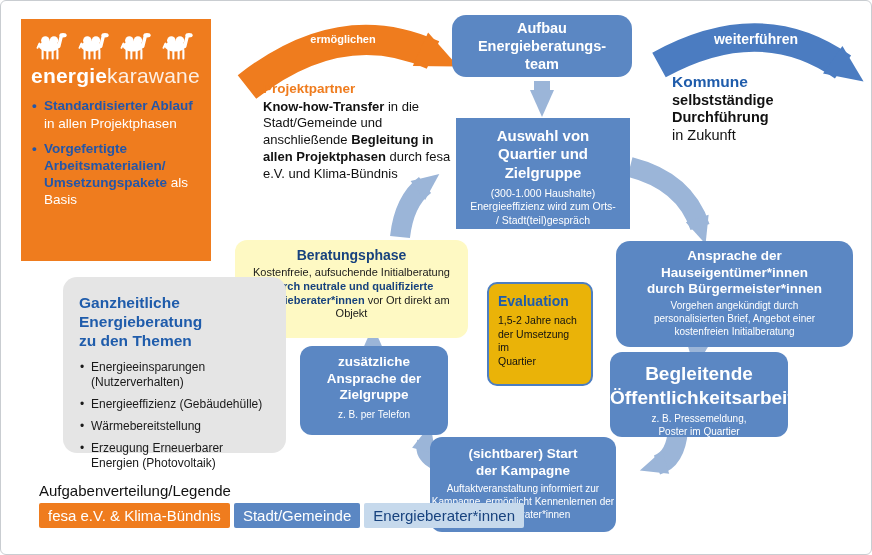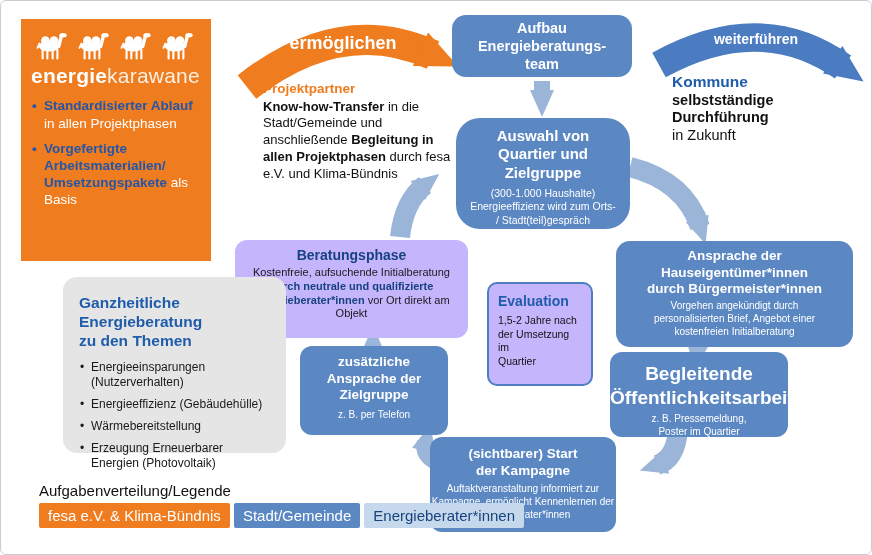--- a/index.html
+++ b/index.html
@@ -20,55 +20,55 @@
   .brand{font-size:21px;margin-top:1px;letter-spacing:.2px}
   .brand-b{font-weight:bold}
   .brand-l{opacity:.88}
   .logo-bullets{margin-top:9px;font-size:13.5px;line-height:1.27}
   .lb{position:relative;padding-left:13px;margin-bottom:8px}
   .lb::before{content:"•";position:absolute;left:1px;color:#2456a8;font-weight:bold}
   .lb-b{font-weight:bold;color:#2456a8}
   .lb-r{color:#fff}
 
   .arrow-label{color:#fff;font-weight:bold;text-align:center}
-  .lbl-erm{left:284px;top:32px;width:116px;font-size:18px}
+  .lbl-erm{left:284px;top:32px;width:116px;font-size:11px}
   .lbl-wtr{left:698px;top:30px;width:114px;font-size:14px}
 
   .bluebox{background:#5b87c3;color:#fff;text-align:center;border-radius:14px}
   .btitle{font-weight:bold}
   .bbody{line-height:1.3}
 
   .team{left:451px;top:14px;width:180px;height:62px;padding-top:4px}
   .team .btitle{font-size:14.5px;line-height:1.25}
 
   .kommune{left:671px;top:72px;width:184px;line-height:1.18}
   .k-head{color:#1f5cab;font-weight:bold;font-size:15.5px;margin-bottom:1px}
   .k-bold{font-weight:bold;font-size:14.5px;color:#111}
   .k-rest{font-size:14.5px;color:#111}
 
   .projektpartner{left:262px;top:79px;width:192px;font-size:13px;line-height:1.3;color:#111}
   .pp-head{display:block;color:#ef7c1e;font-weight:bold;font-size:13.5px;margin-bottom:1px}
   .b{font-weight:bold}
 
-  .auswahl{left:455px;top:117px;width:174px;height:111px;padding-top:9px;border-radius:24px}
+  .auswahl{left:455px;top:117px;width:174px;height:111px;padding-top:9px;border-radius:0}
   .auswahl .btitle{font-size:15px;line-height:1.22}
   .auswahl .bbody{font-size:10.5px;margin-top:5px;line-height:1.28}
 
-  .beratung{left:234px;top:239px;width:233px;height:98px;padding:7px 12px 0;background:#c4b5fd;border-radius:12px;text-align:center;color:#1a1a1a}
+  .beratung{left:234px;top:239px;width:233px;height:98px;padding:7px 12px 0;background:#fef9c3;border-radius:12px;text-align:center;color:#1a1a1a}
   .beratung .btitle{font-size:14px;color:#17427e}
   .beratung .bbody{font-size:11px;margin-top:3px;line-height:1.25}
   .bold-blue{font-weight:bold;color:#17427e}
 
   .themen{left:62px;top:276px;width:223px;height:176px;padding:17px 12px 0 16px;background:#e5e5e5;border-radius:14px;color:#1a1a1a}
   .t-title{color:#1f5cab;font-weight:bold;font-size:15.5px;line-height:1.22}
   .themen ul{list-style:none;margin-top:9px;font-size:12px;line-height:1.25}
   .themen li{position:relative;padding-left:12px;margin-bottom:7px}
   .themen li::before{content:"•";position:absolute;left:1px}
 
-  .evaluation{left:486px;top:281px;width:106px;height:104px;background:#c4b5fd;border:2px solid #4d7ec1;border-radius:10px;padding:9px 9px 0}
+  .evaluation{left:486px;top:281px;width:106px;height:104px;background:#eab308;border:2px solid #4d7ec1;border-radius:10px;padding:9px 9px 0}
   .evaluation .btitle{color:#1f5cab;font-size:14px}
   .evaluation .bbody{font-size:10.5px;color:#111;margin-top:5px;line-height:1.3}
 
   .ansprache{left:615px;top:240px;width:237px;height:106px;padding-top:7px}
   .ansprache .btitle{font-size:13.5px;line-height:1.24}
   .ansprache .bbody{font-size:10px;margin-top:2px;line-height:1.28}
 
   .oeffentlichkeit{left:609px;top:351px;width:178px;height:85px;padding-top:10px;border-radius:12px}
   .oeffentlichkeit .btitle{font-size:19px;line-height:1.24}
   .oeffentlichkeit .bbody{font-size:10px;margin-top:4px;line-height:1.28}

